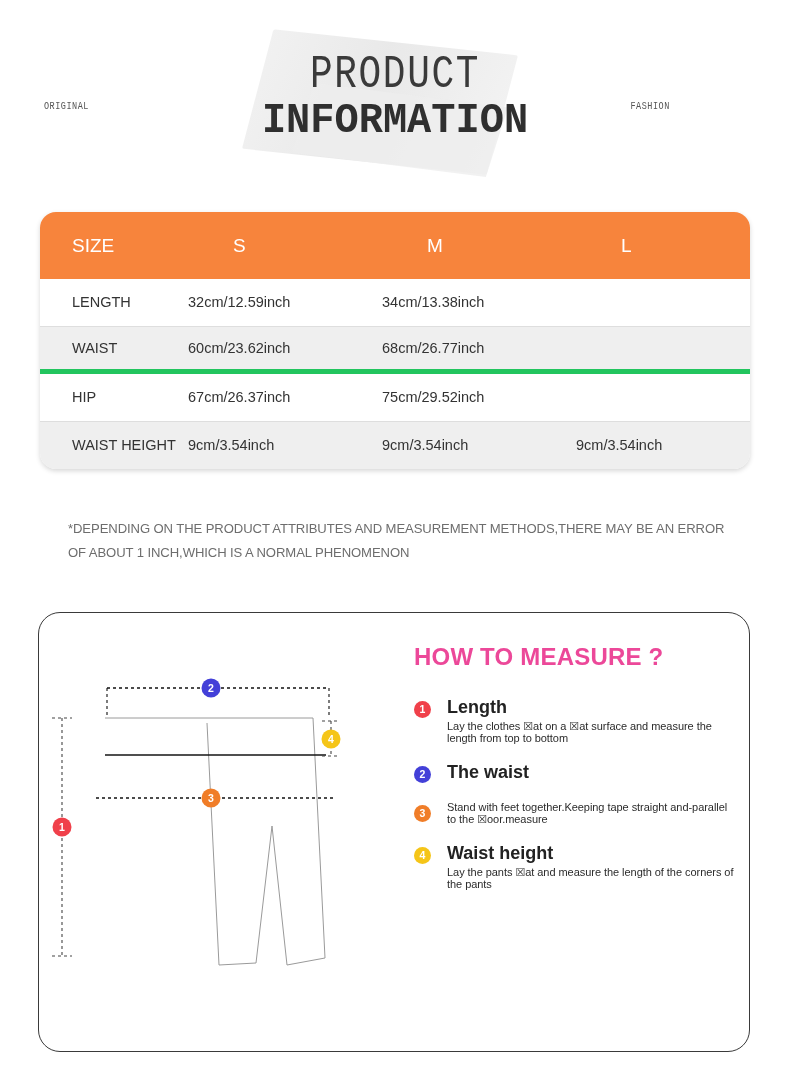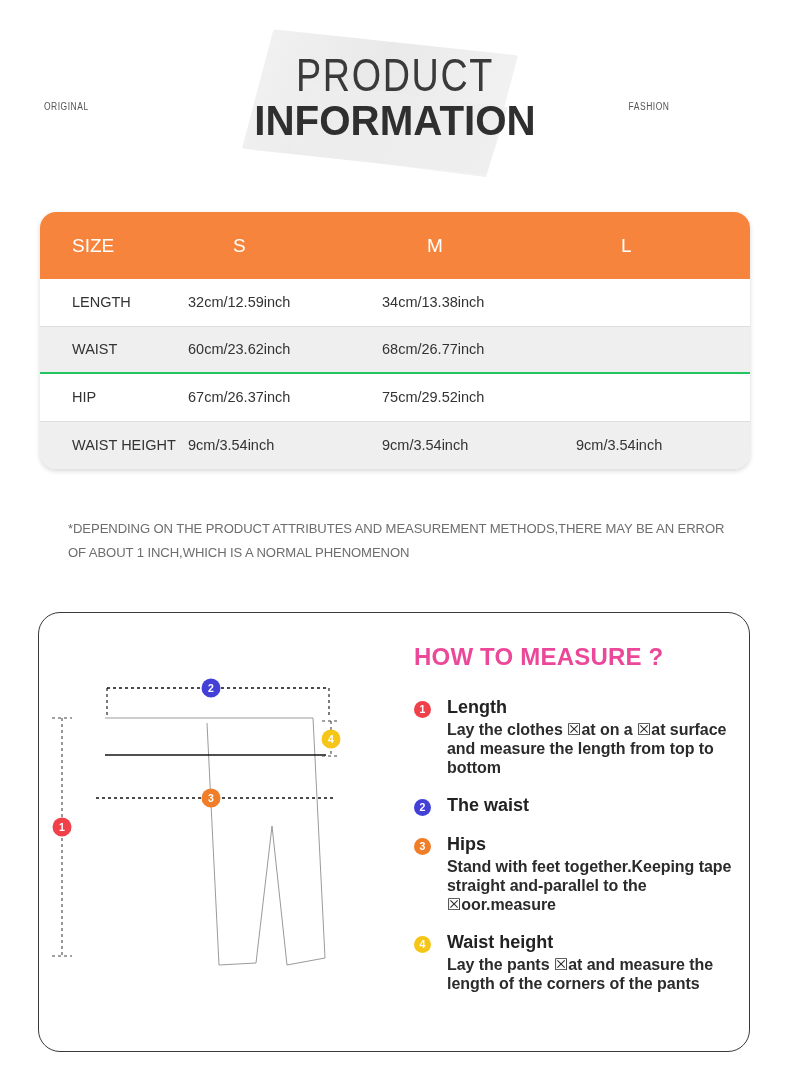--- a/index.html
+++ b/index.html
@@ -17,21 +17,21 @@
     position: relative;
     width: 790px;
     height: 1088px;
     background: #ffffff;
   }
 
   
   .header {
     position: absolute;
     left: 0; top: 0;
-    width: 713px; height: 180px;
+    width: 713px; height: 180px; font-family: Liberation Mono, monospace;
   }
 
   .brush {
     position: absolute;
     left: 255px; top: 42px;
     width: 250px; height: 120px;
     background: linear-gradient(100deg, #f0f0f0 0%, #e8e8e8 45%, #f2f2f2 100%);
     transform: skewX(-9deg) rotate(6deg);
     opacity: .95;
     border-radius: 2px;
@@ -109,21 +109,21 @@
   .sz-body .cell {
     color: #333333;
     font-size: 14.5px;
     display: flex;
     align-items: center;
   }
   .sz-body { height: 47.5px; }
   .sz-body.odd  { background: #ffffff; }
   .sz-body.even { background: #efefef; }
   .sz-body.odd  { border-bottom: 1px solid #dedede; }
-  .sz-body.even { border-bottom: 2px solid #22c55e; }
+  .sz-body.even { border-bottom: 5px solid #22c55e; }
   .sz-body.last { border-bottom: none; }
 
   .cell.c0 { width: 148px; padding-left: 32px; text-align: center; }
   .cell.c1 { width: 194px; }
   .cell.c2 { width: 194px; }
   .cell.c3 { width: 174px; }
   .sz-head .cell.c1 { padding-left: 45px; }
   .sz-head .cell.c2 { padding-left: 45px; }
   .sz-head .cell.c3 { padding-left: 45px; }
 
@@ -186,24 +186,24 @@
 
   .step-title {
     font-size: 18px;
     font-weight: 600;
     color: #222222;
     line-height: 21px;
     margin-bottom: 2px;
   }
 
   .step-desc {
-    font-size: 16px;
-    font-weight: 700;
+    font-size: 11px;
+    font-weight: 400;
     color: #2b2b2b;
-    line-height: 19px;
+    line-height: 12px;
     letter-spacing: -0.05px;
   }
 </style>
 </head>
 <body>
 
 <div class="page">
 
   <div class="header">
     <div class="brush"></div>
@@ -301,21 +301,20 @@
         <div class="step-desc">Lay the clothes ☒at on a ☒at surface and measure the length from top to bottom</div>
       </div>
 
       <div class="step">
         <div class="step-badge" style="background:#4340d8">2</div>
         <div class="step-title">The waist</div>
       </div>
 
       <div class="step">
         <div class="step-badge" style="background:#f07d28">3</div>
-        <div class="step-title">Hips</div>
         <div class="step-desc">Stand with feet together.Keeping tape straight and-parallel to the ☒oor.measure</div>
       </div>
 
       <div class="step">
         <div class="step-badge" style="background:#f5c518">4</div>
         <div class="step-title">Waist height</div>
         <div class="step-desc">Lay the pants ☒at and measure the length of the corners of the pants</div>
       </div>
     </div>
 

